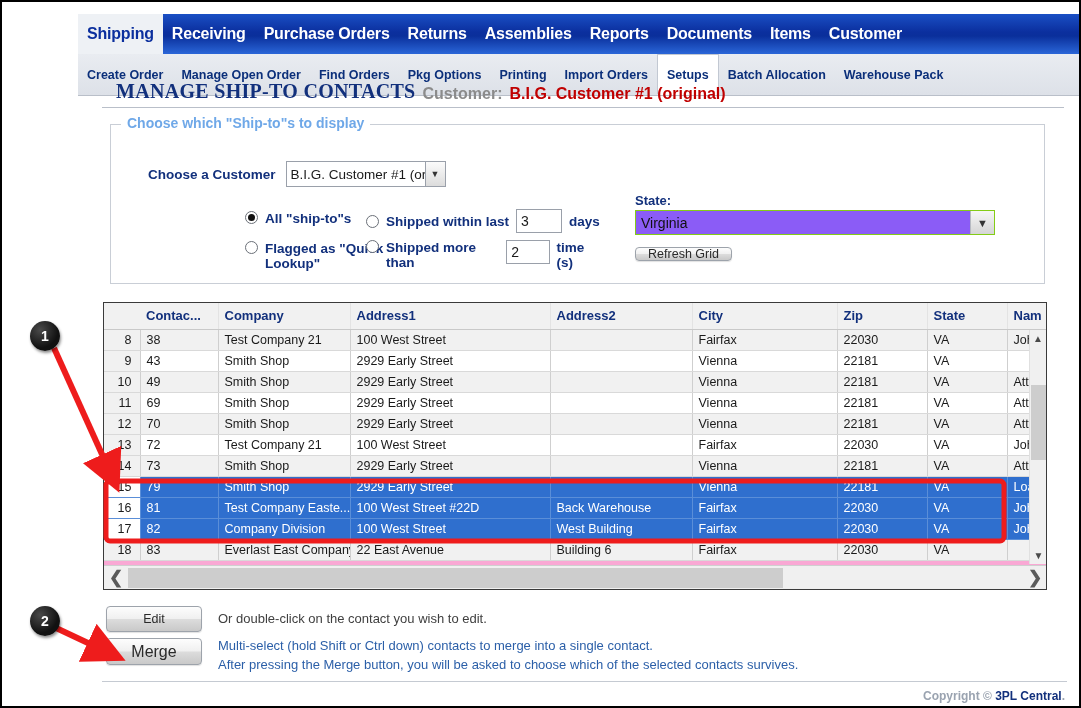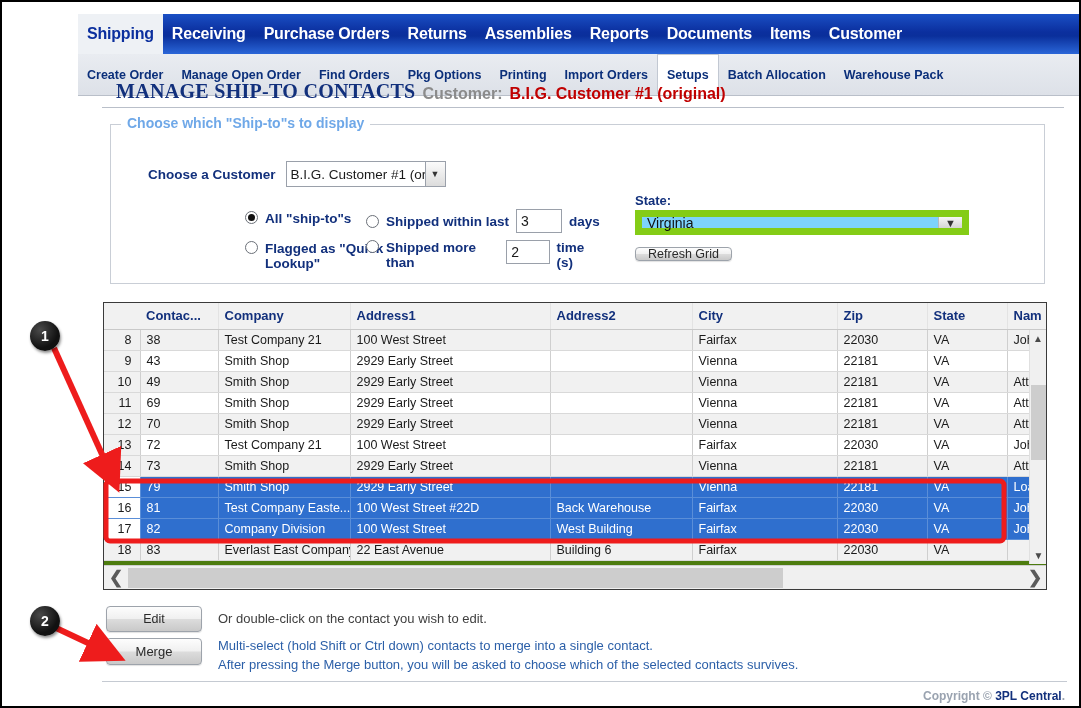--- a/index.html
+++ b/index.html
@@ -136,22 +136,22 @@
     border: 1px solid #9aa0aa; background: #ffffff;
     font-size: 14px; color: #1a1a1a;
     padding: 0 4px; line-height: 22px;
   }
   .unit { font-size: 13.5px; font-weight: bold; color: #12307c; }
 
   .statewrap { position: absolute; left: 524px; top: 68px; }
   .state-label { font-size: 13px; font-weight: bold; color: #12307c; margin-bottom: 2px; }
   .state-sel {
     display: flex; align-items: stretch;
-    width: 334px; height: 25px;
-    border: 7px solid #84cc16; background: #7dd3fc;
+    width: 360px; height: 25px;
+    border: 1px solid #84cc16; background: #8b5cf6;
   }
   .state-sel .val {
     flex: 1; display: flex; align-items: center; padding: 0 5px;
     font-size: 14px; color: #101010;
   }
   .state-sel .arrow {
     width: 24px; display: flex; align-items: center; justify-content: center;
     background: linear-gradient(to bottom, #f6f6f6, #d5d5d5);
     border-left: 1px solid #b6bac1;
     font-size: 11px; color: #333;
@@ -169,21 +169,21 @@
   .btn-refresh {
     position: absolute; left: 524px; top: 122px;
     width: 97px; height: 14px;
   }
 
   
   .gridbox {
     position: absolute; left: 101px; top: 300px;
     width: 944px; height: 288px;
     border: 1px solid #3a3a3a;
-    background: #4d7c0f;
+    background: #f9a8d4;
     overflow: hidden;
   }
   table.grid { border-collapse: collapse; width: 100%; table-layout: fixed; }
   table.grid th {
     background: #f1f1f1;
     color: #12307c;
     font-size: 13px; font-weight: bold;
     text-align: left;
     padding: 4px 6px 5px 6px;
     height: 26px;
@@ -253,21 +253,21 @@
     width: 655px; height: 20px; background: #cdcdcd;
   }
 
   
   .btn-edit {
     position: absolute; left: 104px; top: 604px;
     width: 96px; height: 26px; font-size: 12.5px;
   }
   .btn-merge {
     position: absolute; left: 104px; top: 636px;
-    width: 96px; height: 27px; font-size: 13px;
+    width: 96px; height: 27px; font-size: 16px;
   }
   .hint1 {
     position: absolute; left: 216px; top: 609px;
     font-size: 13px; color: #404040;
   }
   .hint2 {
     position: absolute; left: 216px; top: 634px;
     font-size: 13px; color: #2b5fa8; line-height: 19px;
   }
 

